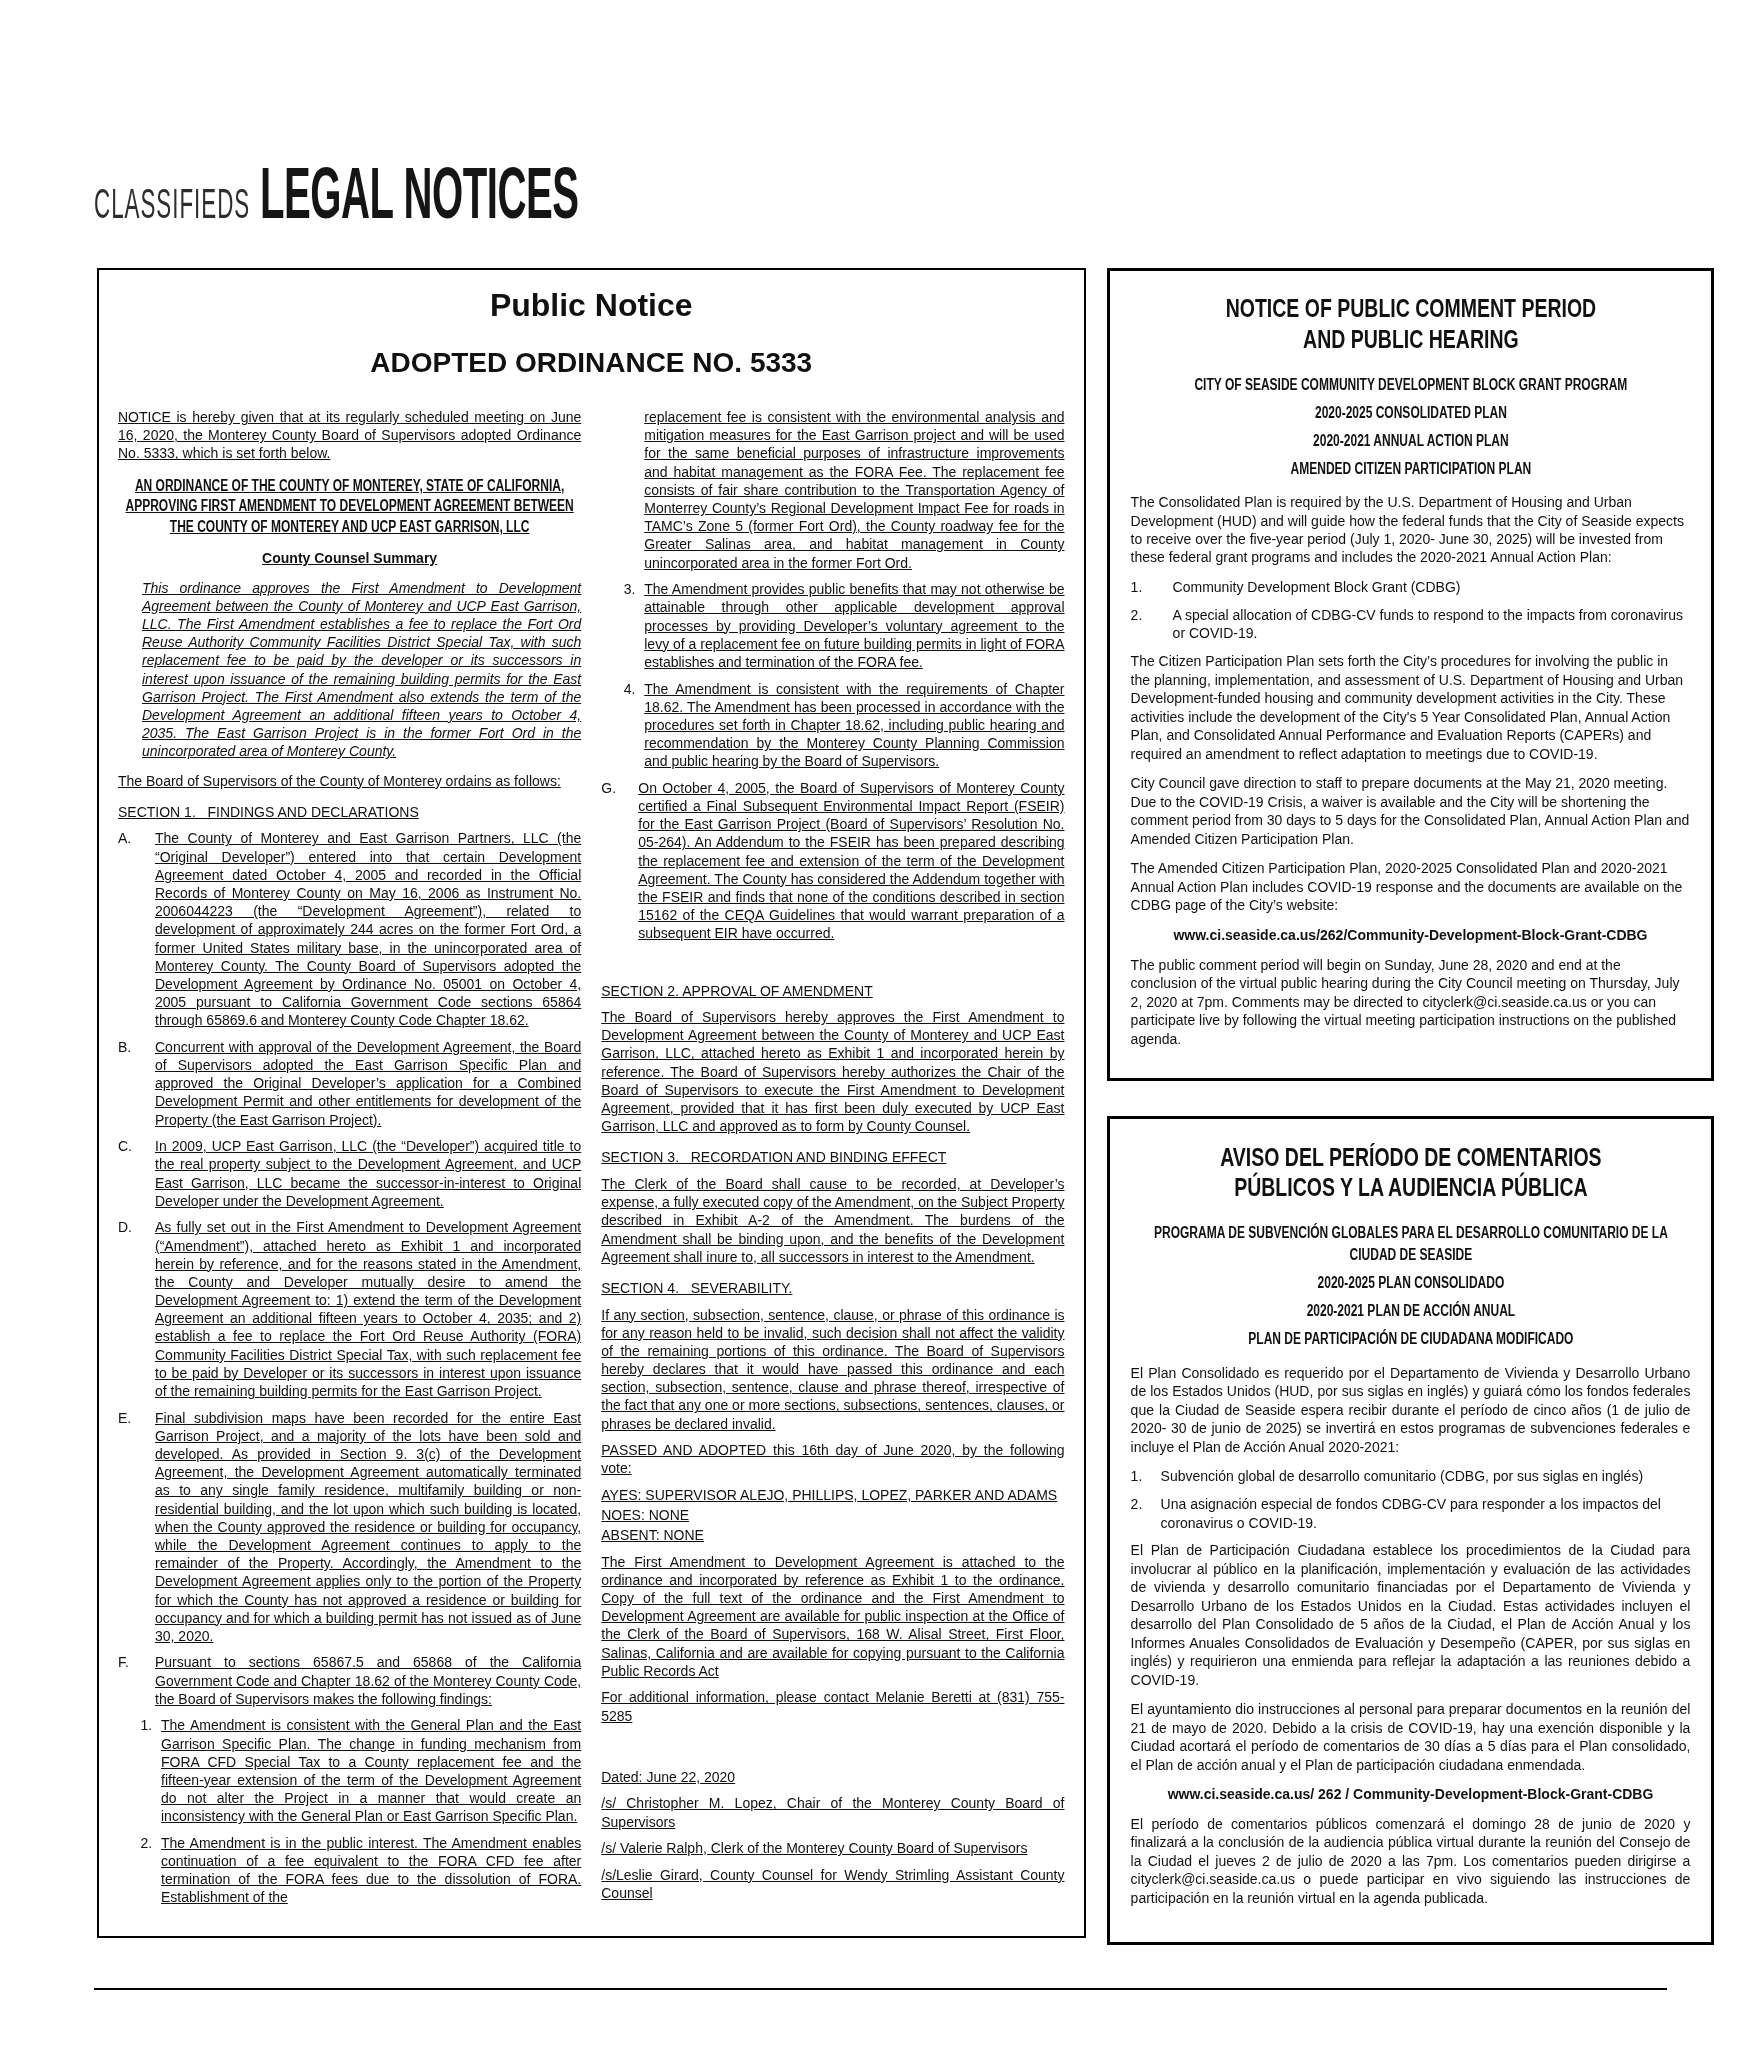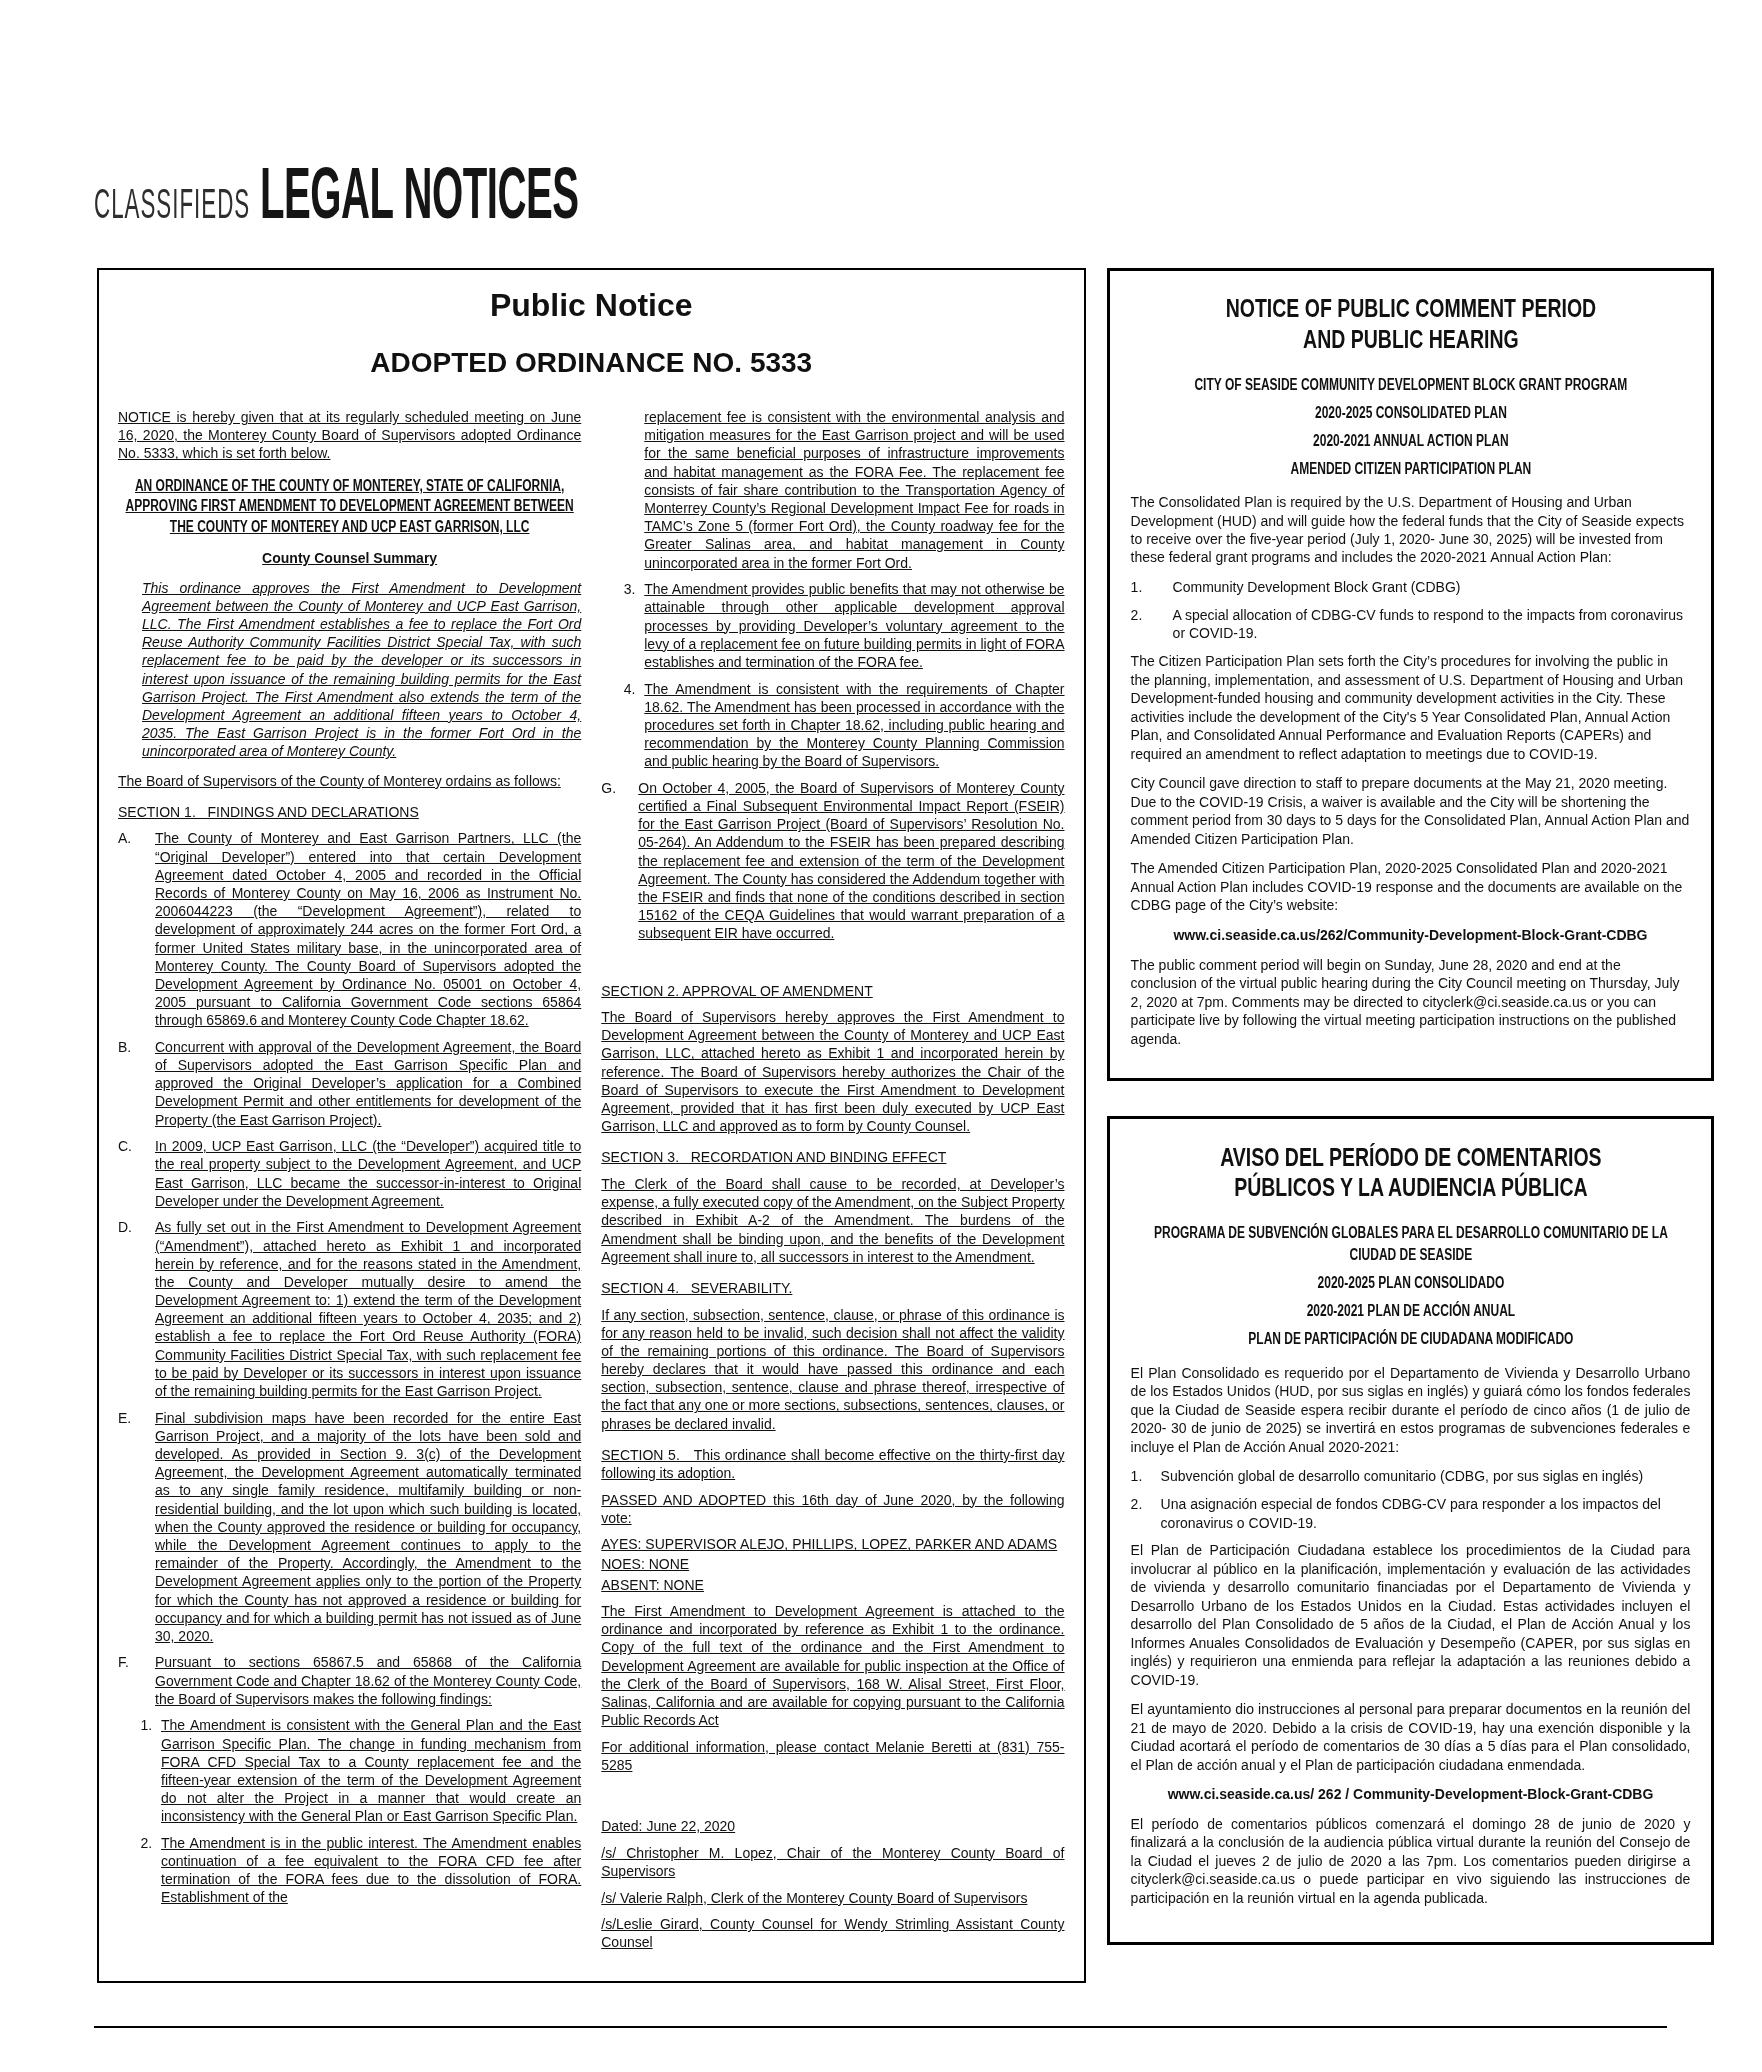--- a/index.html
+++ b/index.html
@@ -111,21 +111,20 @@
           <div class="blk cont">replacement fee is consistent with the environmental analysis and mitigation measures for the East Garrison project and will be used for the same beneficial purposes of infrastructure improvements and habitat management as the FORA Fee. The replacement fee consists of fair share contribution to the Transportation Agency of Monterrey County’s Regional Development Impact Fee for roads in TAMC’s Zone 5 (former Fort Ord), the County roadway fee for the Greater Salinas area, and habitat management in County unincorporated area in the former Fort Ord.</div>
           <div class="blk ln"><span class="lbl">3.</span><span>The Amendment provides public benefits that may not otherwise be attainable through other applicable development approval processes by providing Developer’s voluntary agreement to the levy of a replacement fee on future building permits in light of FORA establishes and termination of the FORA fee.</span></div>
           <div class="blk ln"><span class="lbl">4.</span><span>The Amendment is consistent with the requirements of Chapter 18.62. The Amendment has been processed in accordance with the procedures set forth in Chapter 18.62, including public hearing and recommendation by the Monterey County Planning Commission and public hearing by the Board of Supervisors.</span></div>
           <div class="blk la"><span class="lbl">G.</span><span>On October 4, 2005, the Board of Supervisors of Monterey County certified a Final Subsequent Environmental Impact Report (FSEIR) for the East Garrison Project (Board of Supervisors’ Resolution No. 05-264). An Addendum to the FSEIR has been prepared describing the replacement fee and extension of the term of the Development Agreement. The County has considered the Addendum together with the FSEIR and finds that none of the conditions described in section 15162 of the CEQA Guidelines that would warrant preparation of a subsequent EIR have occurred.</span></div>
           <div class="blk sec-gap">SECTION 2. APPROVAL OF AMENDMENT</div>
           <div class="blk p">The Board of Supervisors hereby approves the First Amendment to Development Agreement between the County of Monterey and UCP East Garrison, LLC, attached hereto as Exhibit 1 and incorporated herein by reference. The Board of Supervisors hereby authorizes the Chair of the Board of Supervisors to execute the First Amendment to Development Agreement, provided that it has first been duly executed by UCP East Garrison, LLC and approved as to form by County Counsel.</div>
           <div class="blk sec">SECTION 3.&nbsp;&nbsp;&nbsp;RECORDATION AND BINDING EFFECT</div>
           <div class="blk p">The Clerk of the Board shall cause to be recorded, at Developer’s expense, a fully executed copy of the Amendment, on the Subject Property described in Exhibit A-2 of the Amendment. The burdens of the Amendment shall be binding upon, and the benefits of the Development Agreement shall inure to, all successors in interest to the Amendment.</div>
           <div class="blk sec">SECTION 4.&nbsp;&nbsp;&nbsp;SEVERABILITY.</div>
           <div class="blk p">If any section, subsection, sentence, clause, or phrase of this ordinance is for any reason held to be invalid, such decision shall not affect the validity of the remaining portions of this ordinance. The Board of Supervisors hereby declares that it would have passed this ordinance and each section, subsection, sentence, clause and phrase thereof, irrespective of the fact that any one or more sections, subsections, sentences, clauses, or phrases be declared invalid.</div>
-          <div class="blk sec">SECTION 5.&nbsp;&nbsp;&nbsp;This ordinance shall become effective on the thirty-first day following its adoption.</div>
           <div class="blk p">PASSED AND ADOPTED this 16th day of June 2020, by the following vote:</div>
           <div class="blk tight">AYES: SUPERVISOR ALEJO, PHILLIPS, LOPEZ, PARKER AND ADAMS</div>
           <div class="blk tight">NOES: NONE</div>
           <div class="blk p">ABSENT: NONE</div>
           <div class="blk p">The First Amendment to Development Agreement is attached to the ordinance and incorporated by reference as Exhibit 1 to the ordinance. Copy of the full text of the ordinance and the First Amendment to Development Agreement are available for public inspection at the Office of the Clerk of the Board of Supervisors, 168 W. Alisal Street, First Floor, Salinas, California and are available for copying pursuant to the California Public Records Act</div>
           <div class="blk p">For additional information, please contact Melanie Beretti at (831) 755-5285</div>
           <div class="blk p-gap">Dated: June 22, 2020</div>
           <div class="blk p">/s/ Christopher M. Lopez, Chair of the Monterey County Board of Supervisors</div>
           <div class="blk p">/s/ Valerie Ralph, Clerk of the Monterey County Board of Supervisors</div>
           <div class="blk p">/s/Leslie Girard, County Counsel for Wendy Strimling Assistant County Counsel</div>

